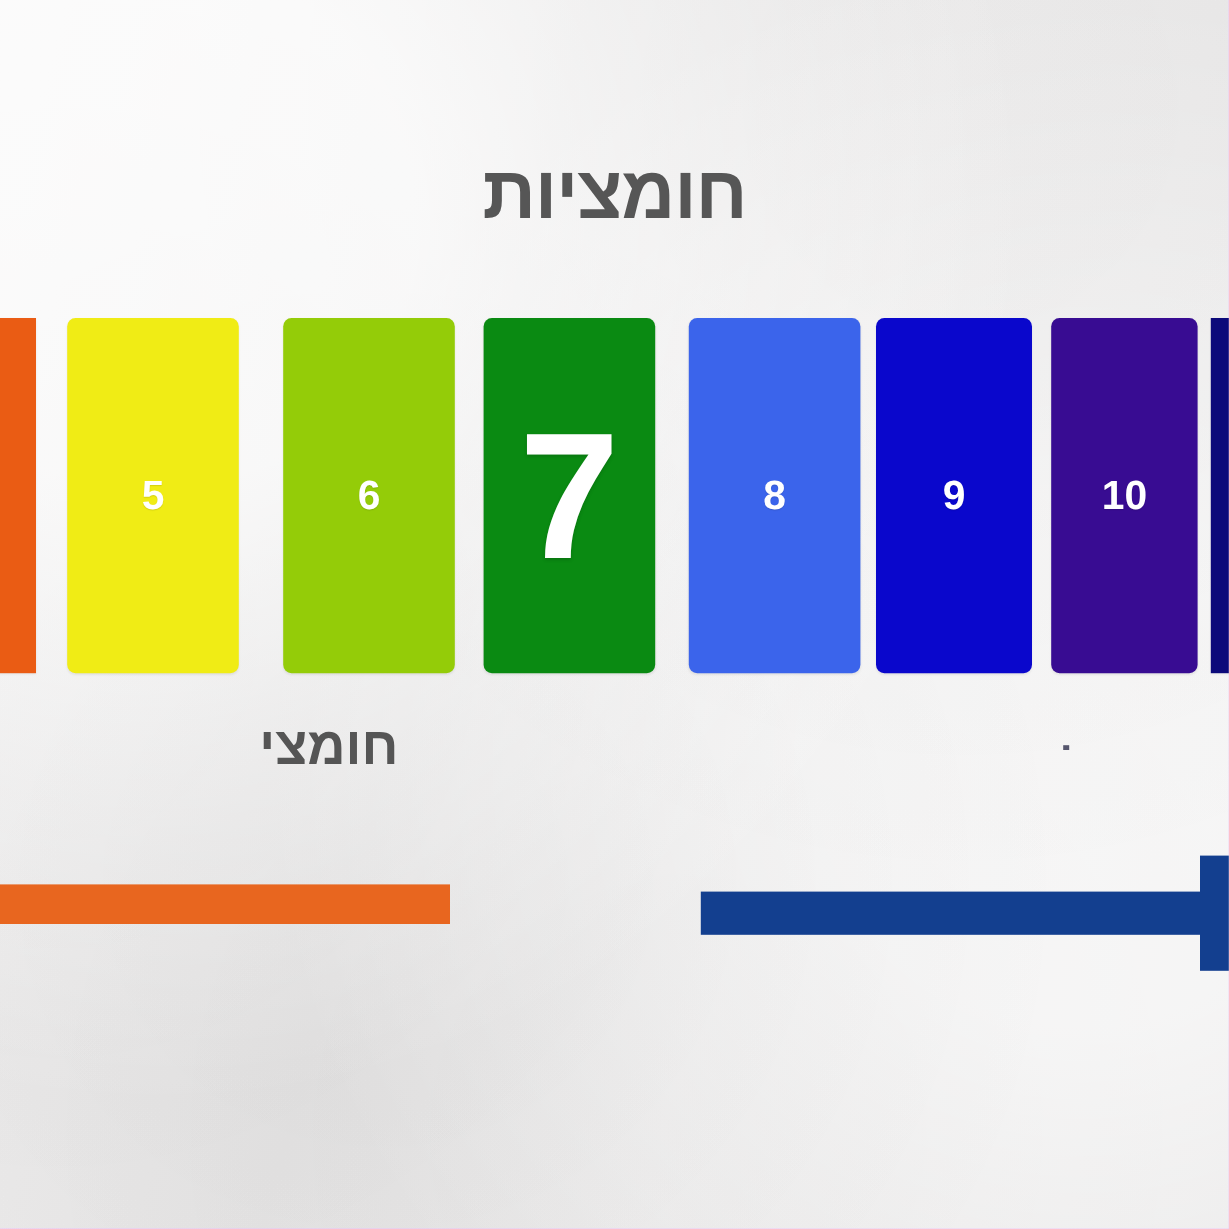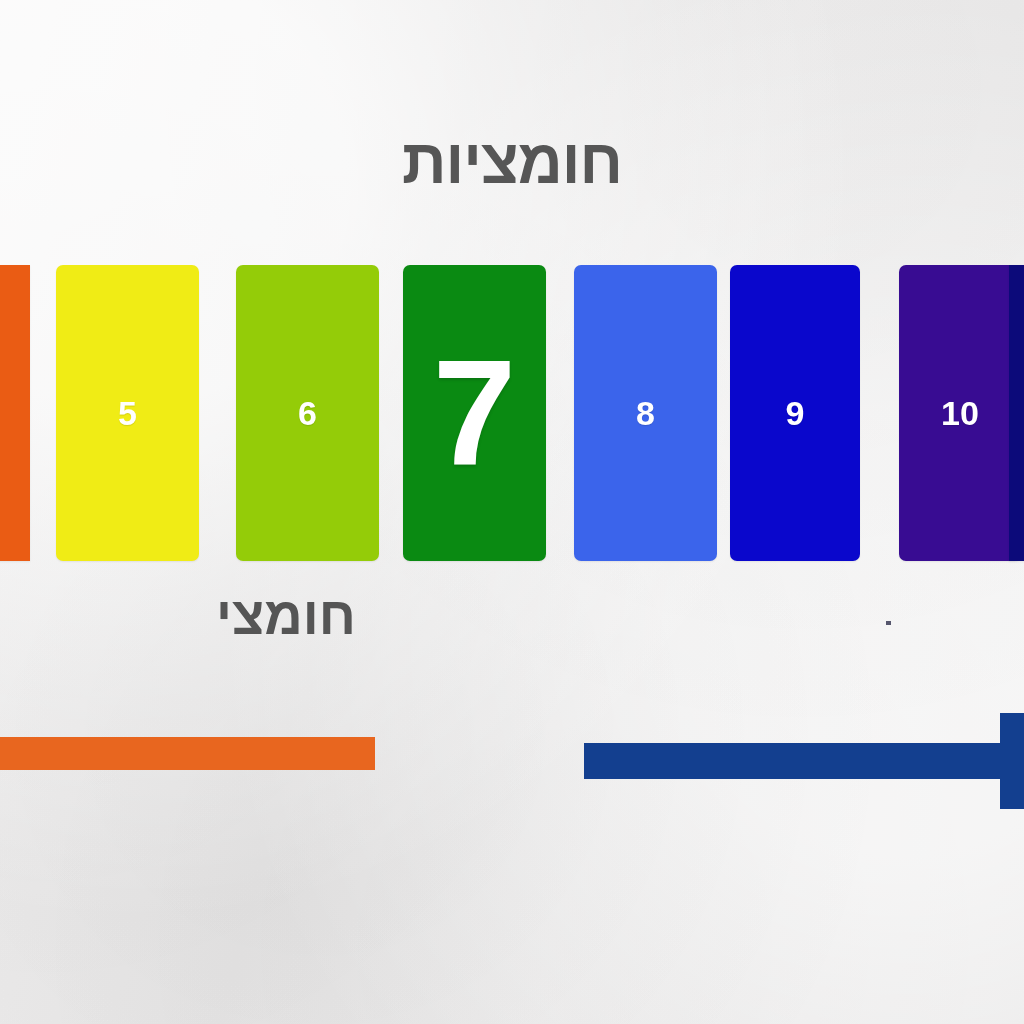--- a/index.html
+++ b/index.html
@@ -73,22 +73,22 @@
     text-shadow: 0 1px 1px rgba(0,0,0,0.12);
   }
   .ph-bar.highlight .ph-num {
     font-size: 150px;
     font-weight: bold;
     text-shadow: 0 2px 3px rgba(0,0,0,0.15);
   }
 
   .range-label {
     position: absolute;
-    top: 587px;
-    font-size: 53px;
+    top: 599px;
+    font-size: 44px;
     font-weight: bold;
     color: #555555;
     direction: rtl;
     white-space: nowrap;
     line-height: 1.1;
   }
   #label-acidic { left: 216px; }
   #label-basic  { left: 594px; }
 
   
@@ -155,21 +155,21 @@
       </div>
       <div class="ph-bar highlight" style="left: 403px; width: 143px; background: rgb(10, 138, 18);">
         <span class="ph-num">7</span>
       </div>
       <div class="ph-bar" style="left: 574px; width: 143px; background: rgb(59, 100, 235);">
         <span class="ph-num">8</span>
       </div>
       <div class="ph-bar" style="left: 730px; width: 130px; background: rgb(10, 7, 204);">
         <span class="ph-num">9</span>
       </div>
-      <div class="ph-bar" style="left: 876px; width: 122px; background: rgb(56, 12, 146); margin-left: 23px;">
+      <div class="ph-bar" style="left: 876px; width: 122px; background: rgb(56, 12, 146);">
         <span class="ph-num">10</span>
       </div>
       <div class="ph-bar" style="left: 1009px; width: 34px; background: rgb(12, 10, 122); border-radius: 0px;"></div>
     </div>
 
   <div class="range-label" id="label-acidic">חומצי</div>
 
 
   <div id="acid-arrow"></div>
 

